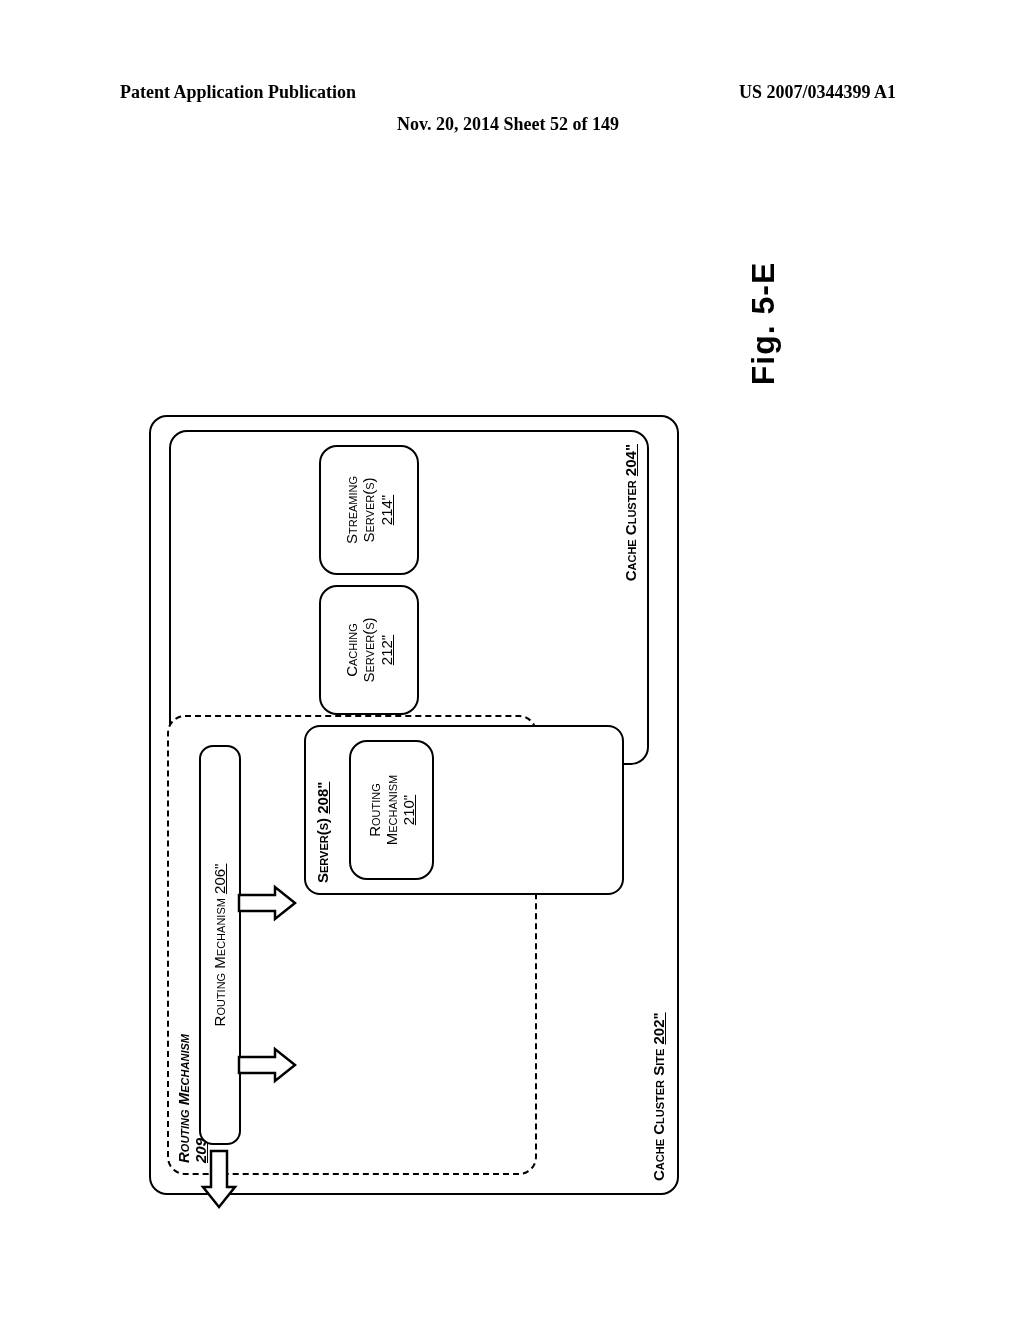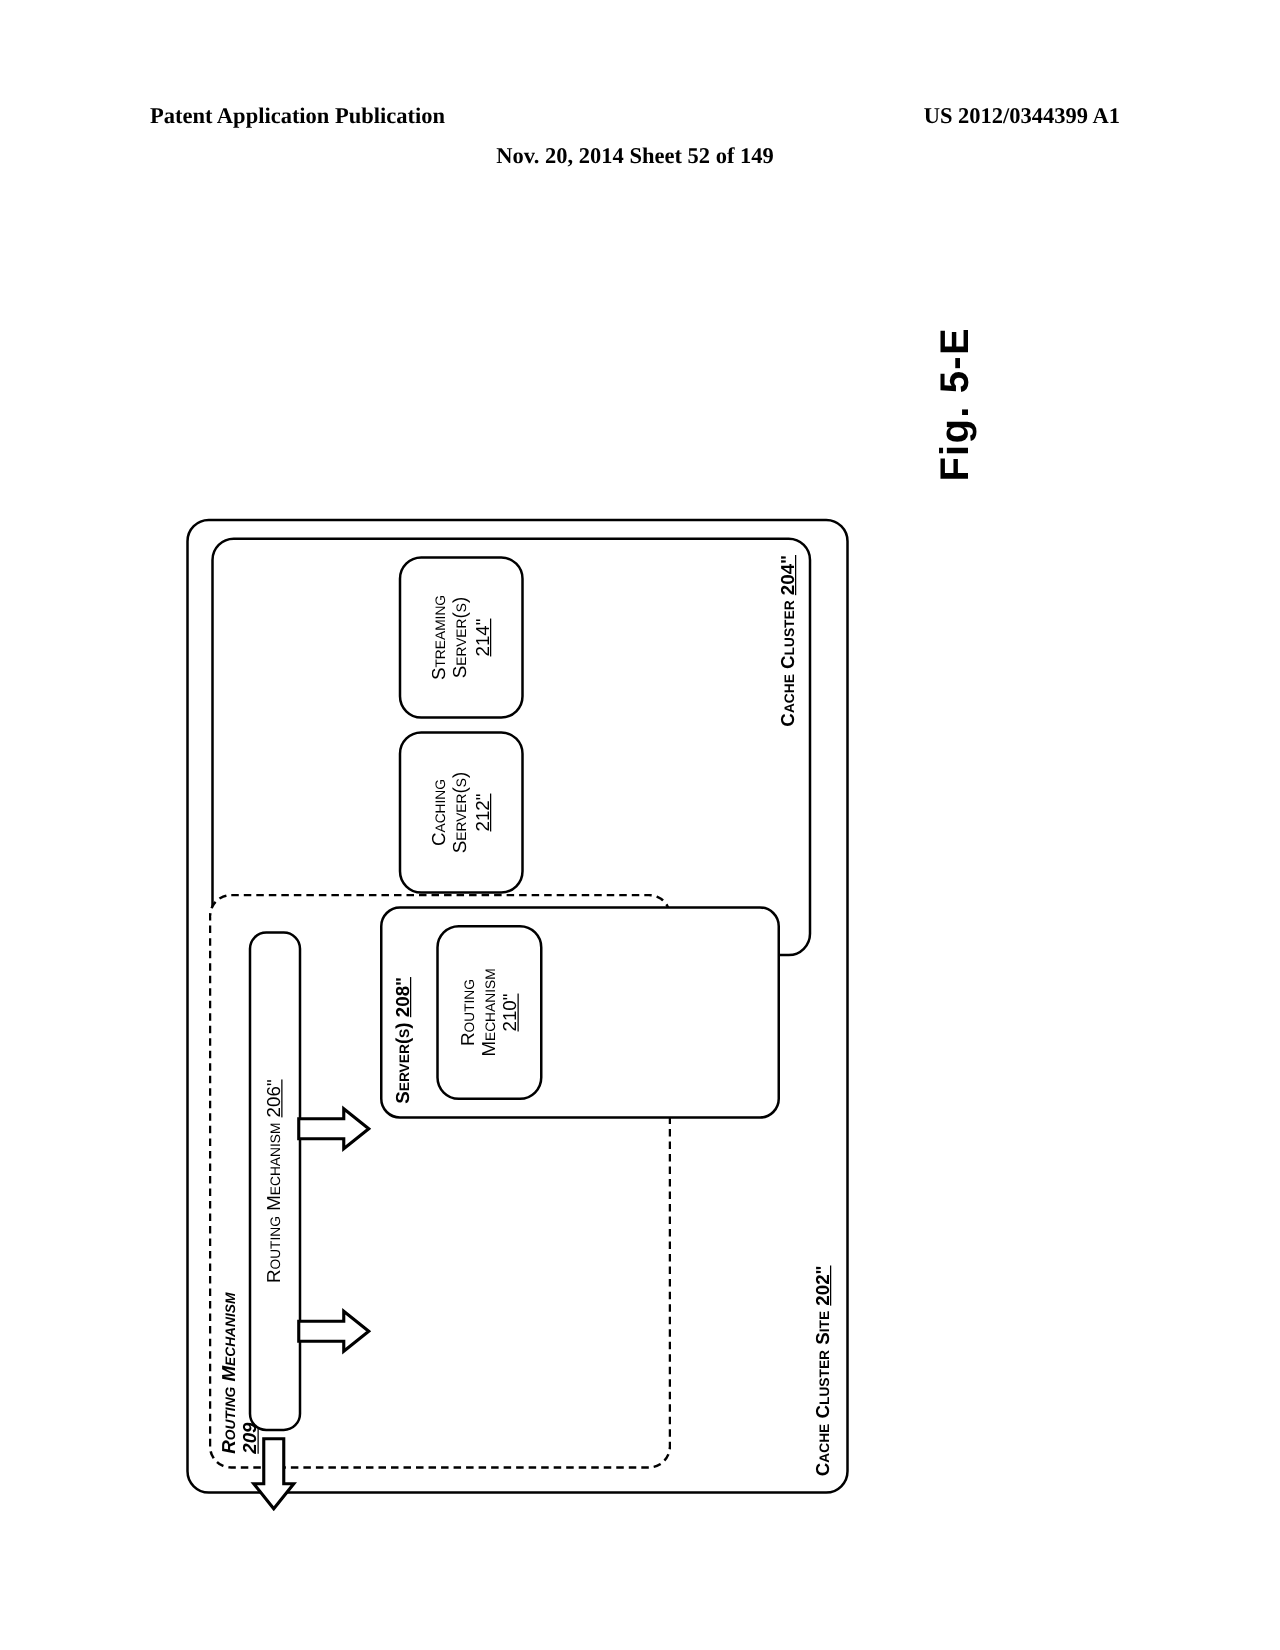--- a/index.html
+++ b/index.html
@@ -101,21 +101,21 @@
 
 </style>
 </head>
 <body>
 
 <div class="page">
 
   <div class="header">
     <span>Patent Application Publication</span>
     <span class="center">Nov. 20, 2014  Sheet 52 of 149</span>
-    <span>US 2012/0344399 A1</span>
+    <span>US 2007/0344399 A1</span>
   </div>
 
   <div class="figtitle">
     <span>Fig. 5-E</span>
   </div>
 
   <div class="diagram-wrap">
     <div class="diagram">
 
       <div class="box" style="left:0; top:0; width:780px; height:530px;">

